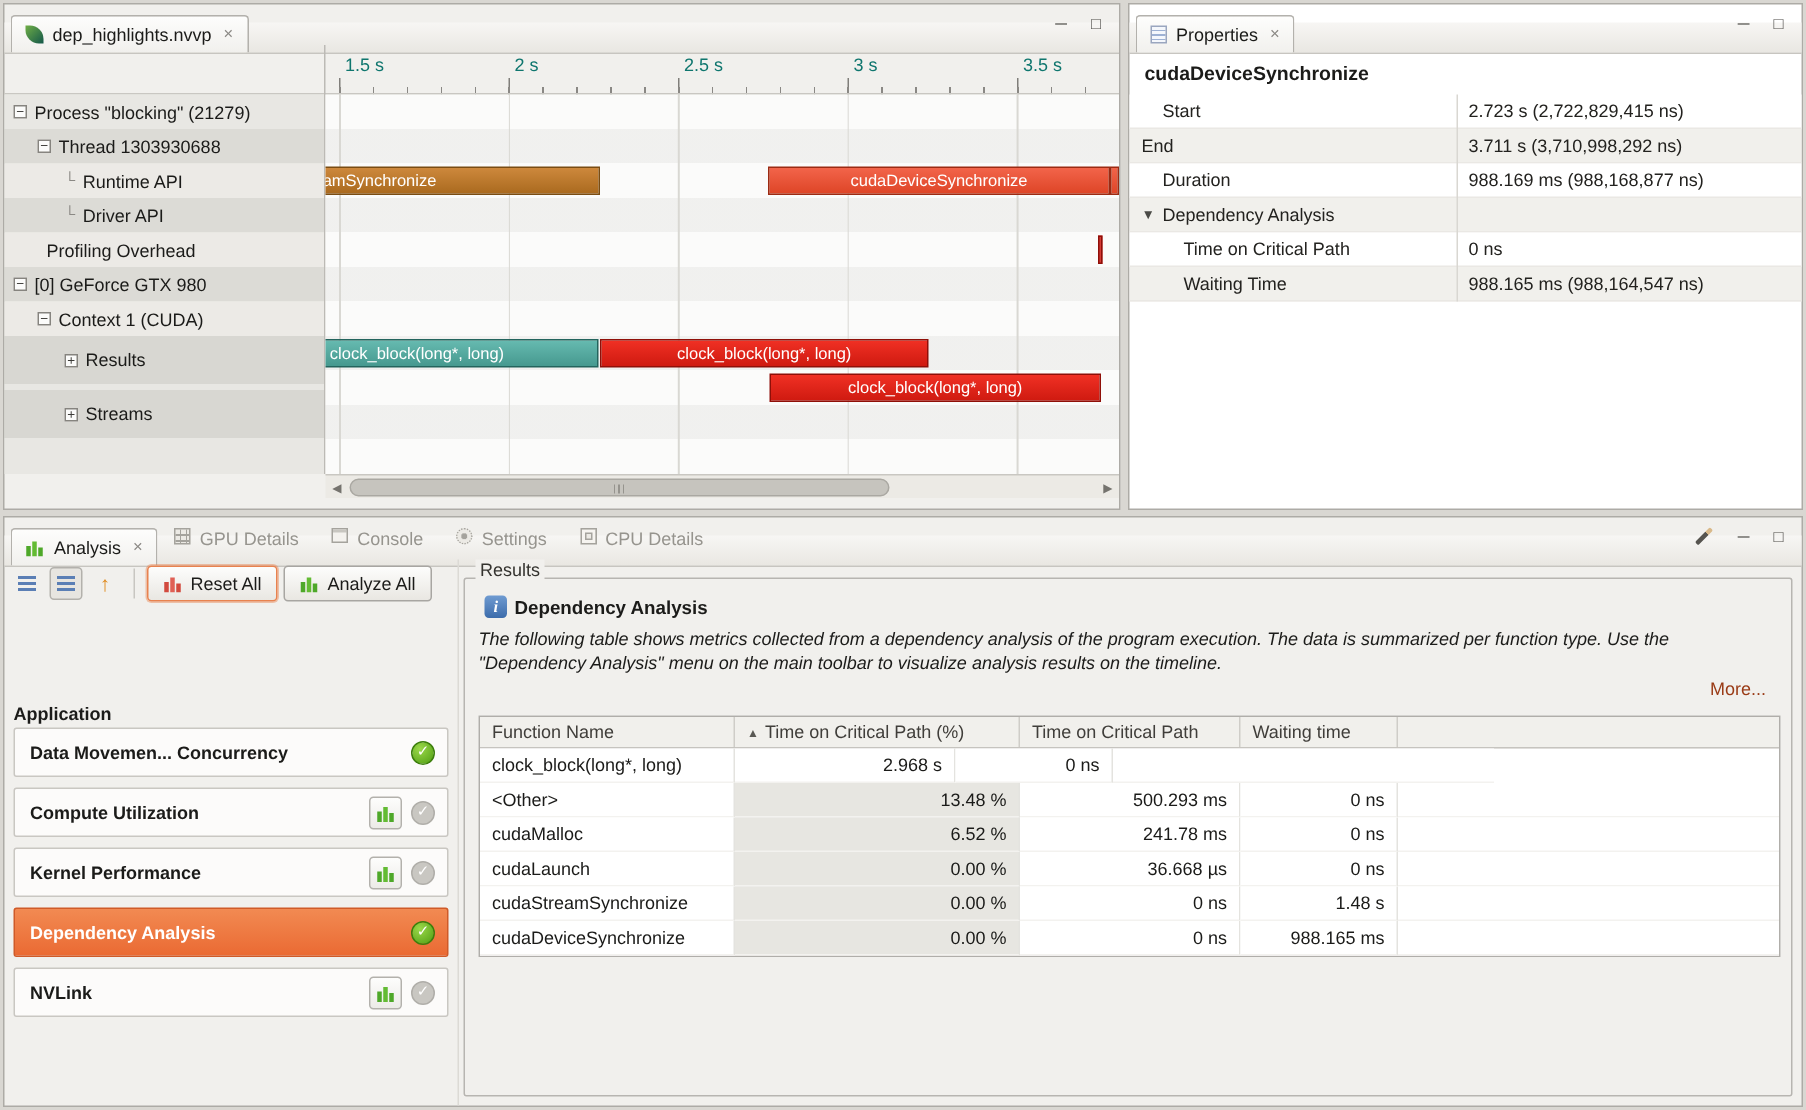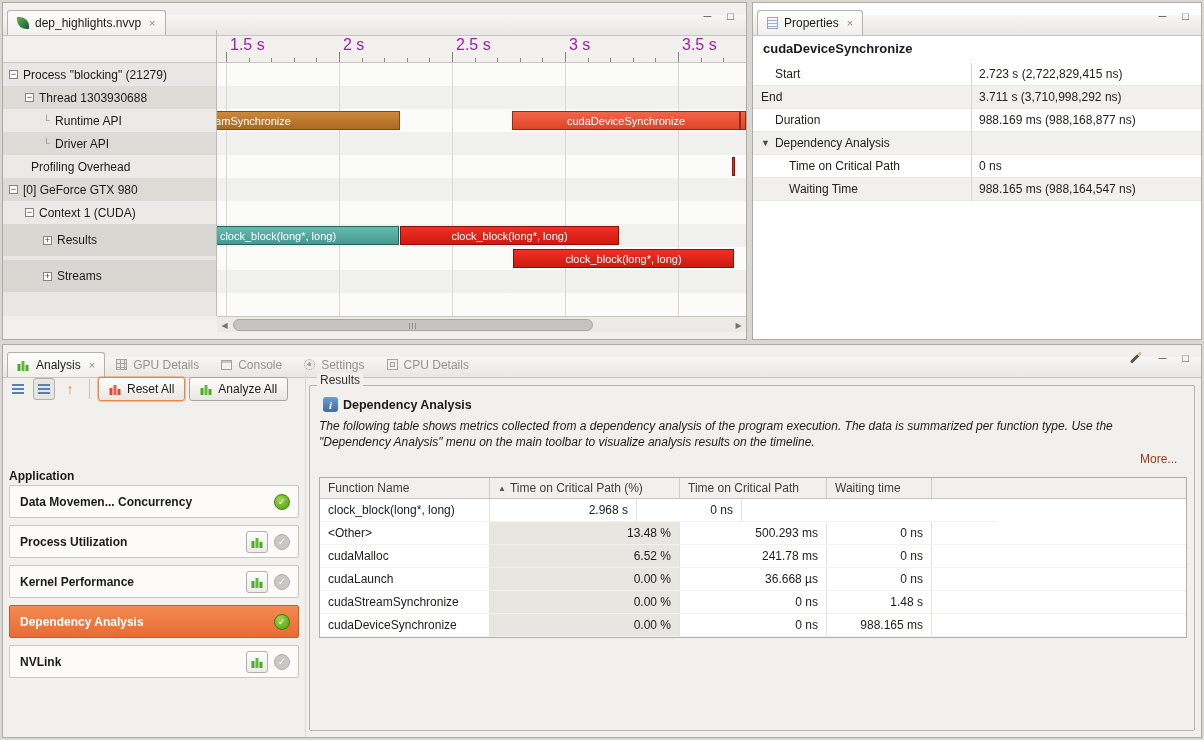--- a/index.html
+++ b/index.html
@@ -13,21 +13,21 @@
   #timeline   { left:2px;   top:2px;   width:745px;  height:338px; }
   #properties { left:752px; top:2px;   width:450px;  height:338px; background:#ffffff; }
   #analysis   { left:2px;   top:344px; width:1200px; height:394px; }
 
   .tabbar { position:absolute; left:0; top:0; right:0; height:21px;
     background:linear-gradient(#f7f6f4,#e9e7e2); border-bottom:1px solid #c7c5c0;
     display:flex; align-items:flex-end;margin-top:12px; }
   .tab { height:25px; margin-left:4px; display:flex; align-items:center; gap:6px; padding:0 9px;
     background:linear-gradient(#fdfdfc,#f1f0ed); border:1px solid #b3b1ac; border-bottom:none;
     border-radius:3px 3px 0 0; white-space:nowrap; }
-  .itab { height:25px; display:flex; align-items:center; gap:6px; padding:0 11px; color:#96948e; white-space:nowrap; }
+  .itab { height:25px; display:flex; gap:6px; padding:0 11px; color:#96948e; white-space:nowrap; }
   .close { color:#8a8884; font-size:11px; margin-left:2px; }
   .winbtns { position:absolute; right:12px; top:6px; display:flex; gap:16px; color:#4c4b47; font-size:11px; line-height:14px; }
   .winbtns span { cursor:default; }
 
   
   .nvvp-icon { width:12px; height:12px; background:linear-gradient(135deg,#6fae46,#14584a); border-radius:0 75% 0 75%; }
   .list-icon { width:11px; height:12px; border:1px solid #9aa6bf;
     background:repeating-linear-gradient(to bottom,#f4f7fc 0 2px,#9db1d4 2px 3px); }
   .grid-icon { width:11px; height:11px; border:1px solid #a5a39d; background-color:#eceae5;
     background-image:linear-gradient(to right,transparent 0 3px,#a5a39d 3px 4px,transparent 4px 7px,#a5a39d 7px 8px,transparent 8px),
@@ -38,21 +38,21 @@
     background:radial-gradient(circle,#a5a39d 0 2px,#eceae5 2px); }
   .cpu-icon { width:11px; height:11px; border:1px solid #a5a39d; background:#eceae5;
     box-shadow:inset 0 0 0 2px #f6f4f0, inset 0 0 0 3px #a5a39d; }
   .pencil-icon { width:14px; height:3px; border-radius:1px;
     background:linear-gradient(90deg,#56544f 70%,#d9b98a 70%); transform:rotate(-45deg); margin-top:5px; }
   .info-icon { width:15px; height:15px; border-radius:3px; background:linear-gradient(#6f9bd1,#3c6cab);
     color:#fff; font-weight:bold; font-style:italic; font-family:"Liberation Serif",serif; font-size:11px;
     display:flex; align-items:center; justify-content:center; }
 
   
-  .ruler-label { position:absolute; top:33px; font-size:16px; color:#a21caf; }
+  .ruler-label { position:absolute; top:33px; font-size:12px; color:#0f766e; }
   .tickmajor { position:absolute; top:49px; width:1px; height:11px; background:#807e7a; }
   .tickminor { position:absolute; left:223px; top:55px; width:515px; height:5px;
     background:repeating-linear-gradient(to right,#8a8884 0 1px,transparent 1px 22.6px); }
   .ruler-base { position:absolute; left:0; top:59px; right:0; height:1px; background:#c9c7c2; }
 
   .trow { position:absolute; left:0; width:213px; display:flex; align-items:center; gap:5px; height:23px; }
   .trow .lbl { white-space:nowrap; overflow:hidden; }
   .expander { width:9px; height:9px; border:1px solid #86847f; background:#fbfbfa; color:#3c3b38;
     font-size:9px; line-height:7px; text-align:center; flex:0 0 9px; }
   .branch { color:#8a8884; font-size:10px; }
@@ -346,21 +346,21 @@
 
   <div class="section-title">Application</div>
 
   <div class="card" style="top:140px">
     <span class="clabel">Data Movemen... Concurrency</span>
     <span class="chk green">
         <span>✓</span>
       </span>
   </div>
   <div class="card" style="top:180px">
-    <span class="clabel">Process Utilization</span>
+    <span class="clabel">Compute Utilization</span>
     <span class="chart-btn">
       <svg width="13" height="12" viewBox="0 0 13 12">
           <rect x="0.5" y="5" width="3" height="7" fill="#4ea829"></rect>
           <rect x="4.5" y="2" width="3" height="10" fill="#63bb33"></rect>
           <rect x="8.5" y="6" width="3" height="6" fill="#4ea829"></rect>
         </svg>
     </span>
     <span class="chk gray">
         <span>✓</span>
       </span>

